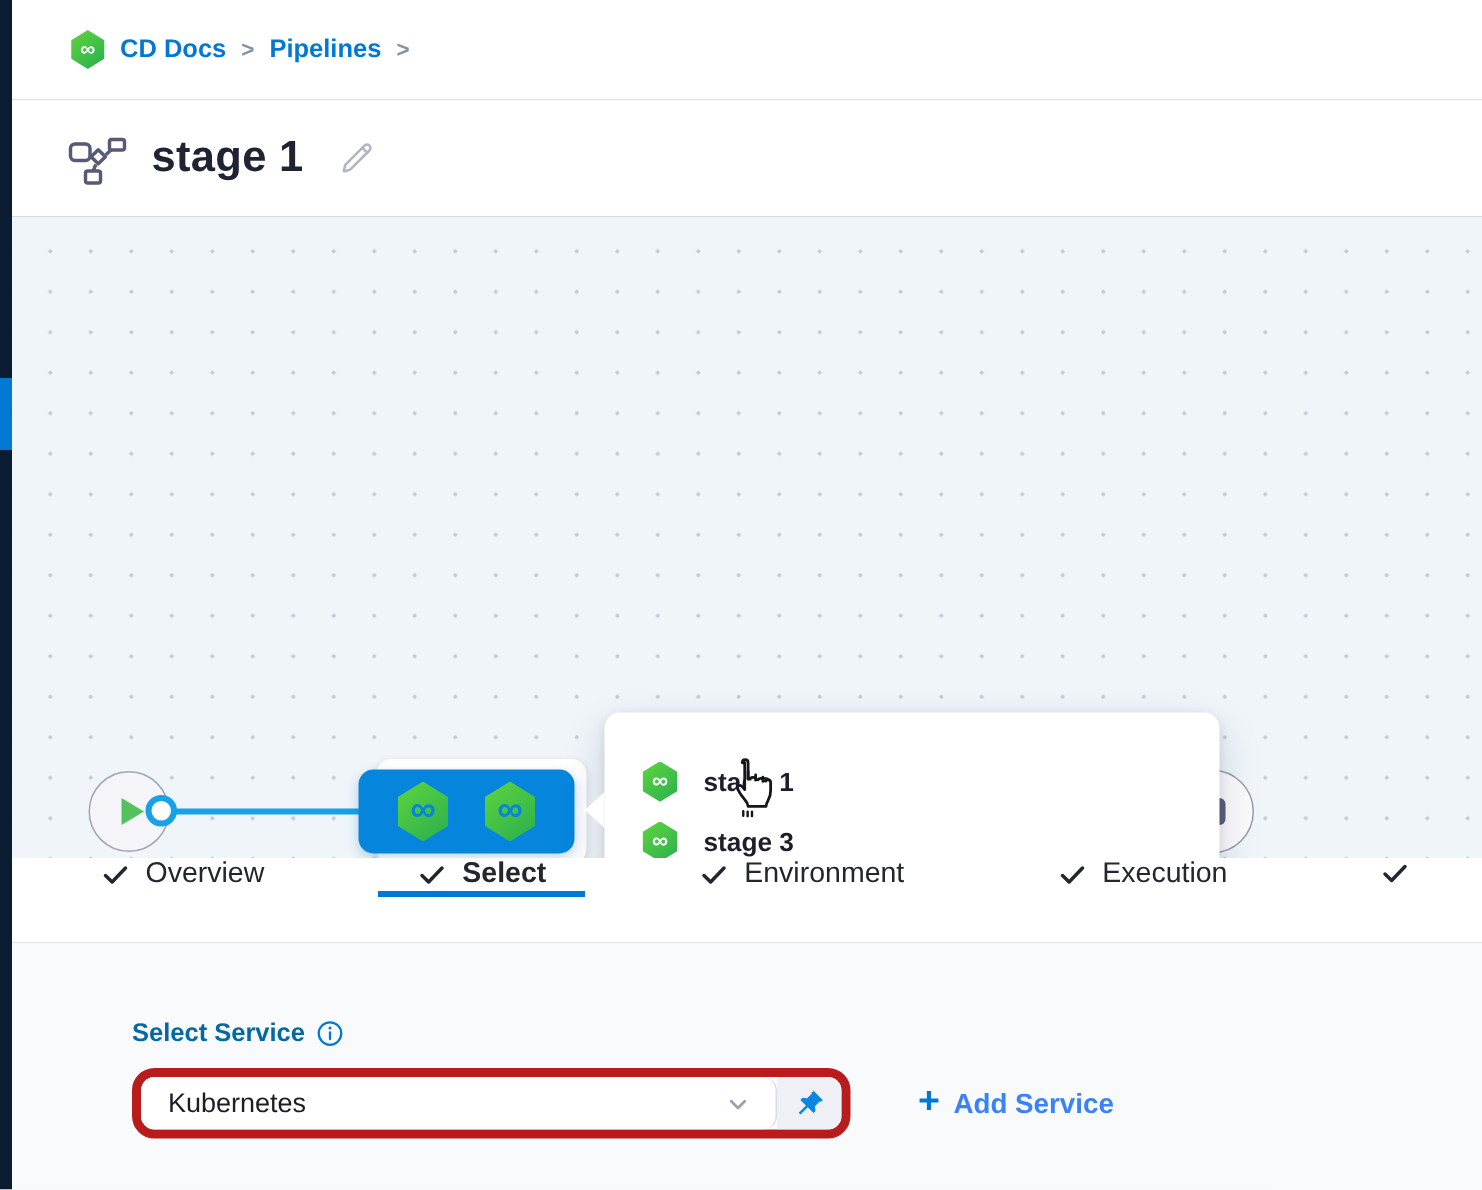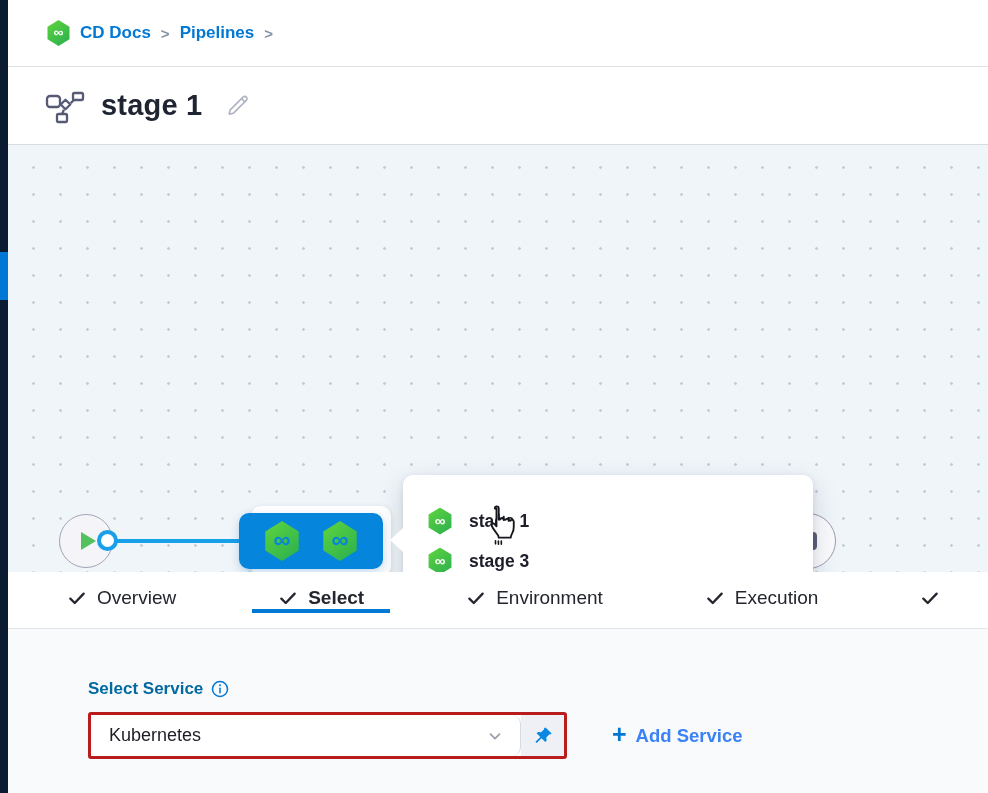--- a/index.html
+++ b/index.html
@@ -59,32 +59,32 @@
                  padding:14px 24px; display:flex; flex-direction:column; justify-content:center; gap:13px; z-index:3; }
   .stage-popup .tail { position:absolute; left:-13px; top:53px; width:0; height:0;
                        border-top:12px solid transparent; border-bottom:12px solid transparent; border-right:13px solid #fff; }
   .popup-row { display:flex; align-items:center; gap:16px; cursor:pointer; }
   .popup-row .hex { width:26px; height:27px; font-size:15px; }
   .popup-row .row-label { font-size:17.5px; font-weight:700; color:#1d1e29; }
 
   .cursor-hand { position:absolute; left:473px; top:358px; z-index:4; pointer-events:none; }
 
   
-  .tab-bar { height:57px; background:#fff; border-bottom:1px solid #e2e5e9; display:flex; align-items:center;
+  .tab-bar { height:57px; background:#fff; border-bottom:1px solid #e2e5e9; display:flex; align-items:flex-start;
              padding-left:33px; gap:50px; overflow:hidden; }
   .tab { display:flex; align-items:center; gap:10px; padding:0 26px; font-size:19px; color:#23262e; font-weight:500;
          border-bottom:4px solid transparent; cursor:pointer; white-space:nowrap; }
   .tab.active { font-weight:700; border-bottom-color:#0278d5; }
 
   
   .panel { height:164px; background:#f8fafc; padding:50px 0 0 80px; }
   .field-label { display:flex; align-items:center; gap:8px; margin-bottom:13px; }
   .field-label .lbl { font-size:17px; font-weight:700; color:#0369a1; }
   .panel-row { display:flex; align-items:center; }
-  .select-group { display:flex; width:479px; height:47px; border:3px solid #b91c1c; border-radius:3px; overflow:hidden;
+  .select-group { display:flex; width:479px; height:47px; border:6px solid #b91c1c; border-radius:15px; overflow:hidden;
                   background:#fff; }
   .select-main { flex:1; display:flex; align-items:center; padding:0 16px 0 18px; cursor:pointer; background:#fff;
                  border-right:1px solid #d8dae3; border-radius:0 9px 9px 0; }
   .select-value { flex:1; font-size:18px; color:#1c1d26; font-weight:500; }
   .pin-seg { width:43px; display:flex; align-items:center; justify-content:center; background:#eef0f5; cursor:pointer; }
   .add-service { display:flex; align-items:center; gap:9px; margin-left:45px; cursor:pointer; }
   .add-service .plus { color:#0278d5; font-size:25px; font-weight:600; line-height:1; margin-top:-2px; }
   .add-service .asl { color:#3b82f6; font-size:18.5px; font-weight:700; }
 
   svg { display:block; }

